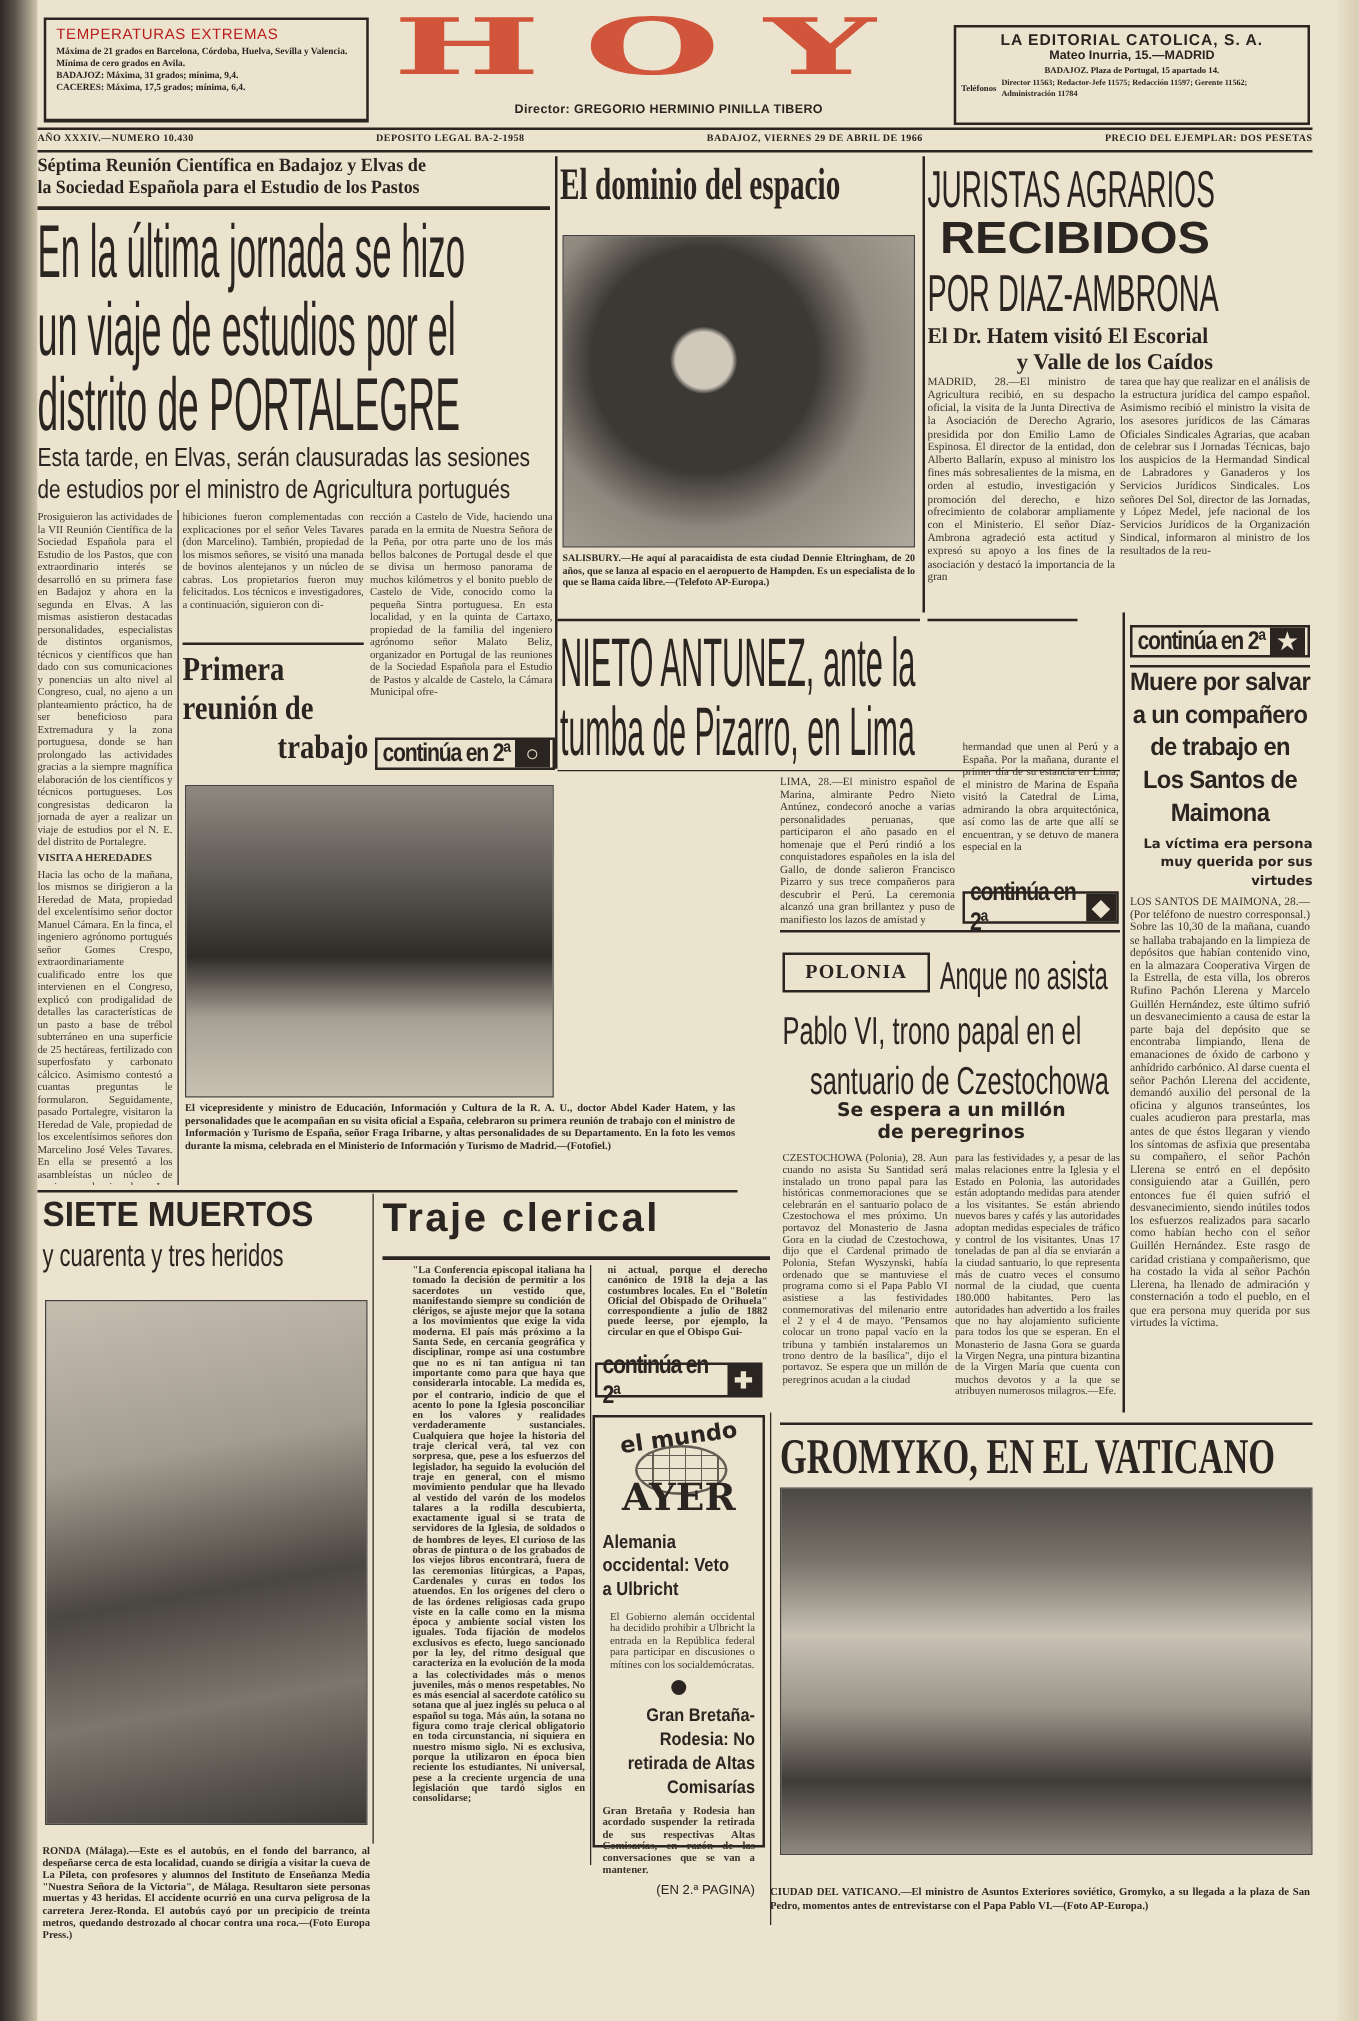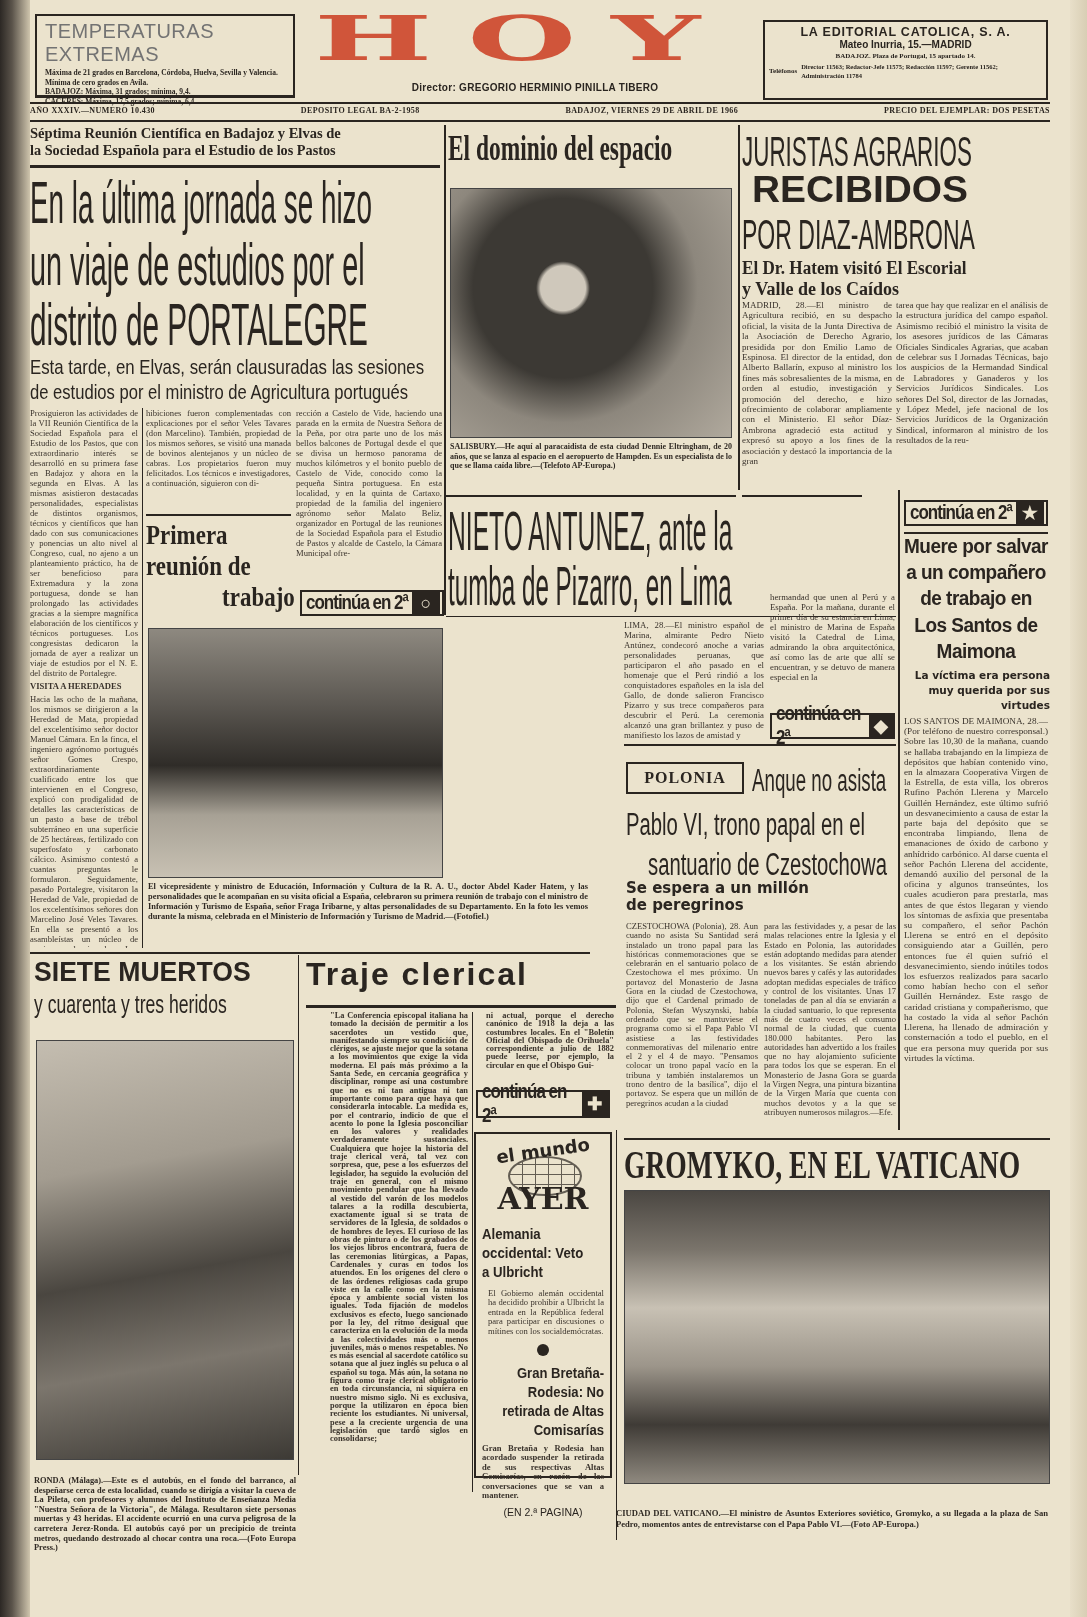--- a/index.html
+++ b/index.html
@@ -20,21 +20,21 @@
   .cont .ico{width:28px;height:100%;background:#2a2520;color:#ebe3cd;display:flex;align-items:center;justify-content:center;font-size:18px}
   .boxed{position:absolute;border:2px solid #2a2520}
 </style>
 </head>
 <body>
 
 <div class="binding"></div>
 <div class="page">
 
   <div class="boxed" style="left:5px;top:14px;width:260px;height:84px;border-width:2px 2px 3px 2px;padding:4px 8px">
-    <div style="font-family:'Liberation Sans',sans-serif;font-size:20px;letter-spacing:0.5px;color:#737373">TEMPERATURAS EXTREMAS</div>
+    <div style="font-family:'Liberation Sans',sans-serif;font-size:12px;letter-spacing:0.5px;color:#b91c1c">TEMPERATURAS EXTREMAS</div>
     <div style="font-size:7.5px;line-height:9.5px;font-weight:bold;margin-top:2px">Máxima de 21 grados en Barcelona, Córdoba, Huelva, Sevilla y Valencia. Mínima de cero grados en Avila.</div>
     <div style="font-size:7.5px;line-height:10px;font-weight:bold">BADAJOZ: Máxima, 31 grados; mínima, 9,4.</div>
     <div style="font-size:7.5px;line-height:10px;font-weight:bold">CACERES: Máxima, 17,5 grados; mínima, 6,4.</div>
   </div>
 
   <div class="abs" style="left:270px;top:6px;width:450px;height:80px;text-align:center;font-family:'DejaVu Serif',serif;font-weight:bold;font-size:78px;line-height:80px;letter-spacing:22px;color:#d0553a;transform:scaleX(1.6) scaleY(0.8);transform-origin:center top">HOY</div>
   <div class="abs" style="left:340px;top:82px;width:330px;font-family:'Liberation Sans',sans-serif;font-weight:bold;font-size:10px;text-align:center;letter-spacing:0.3px">Director: GREGORIO HERMINIO PINILLA TIBERO</div>
 
   <div class="boxed" style="left:733px;top:20px;width:285px;height:80px;text-align:center;padding:3px 4px">
     <div style="font-family:'Liberation Sans',sans-serif;font-weight:bold;font-size:12.5px;letter-spacing:0.8px">LA EDITORIAL CATOLICA, S. A.</div>
@@ -93,21 +93,21 @@
   <div class="cond" style="position:absolute;left:418px;top:128px;font-family:'Liberation Serif',serif;font-size:30px;transform:scaleX(0.78) scaleY(1.2)">El dominio del espacio</div>
   <div class="photo" style="left:420px;top:188px;width:282px;height:250px;background:radial-gradient(circle at 40% 40%,#cfc8bb 0 10%,#3c3934 12% 40%,#8d877d 60%,#b0a99d 100%)"></div>
   <div class="abs caption" style="left:420px;top:442px;width:282px;font-size:8px;line-height:9.6px">SALISBURY.—He aquí al paracaidista de esta ciudad Dennie Eltringham, de 20 años, que se lanza al espacio en el aeropuerto de Hampden. Es un especialista de lo que se llama caída libre.—(Telefoto AP-Europa.)</div>
 
   <div class="vrule" style="left:708px;top:125px;height:365px"></div>
   <div class="abs" style="left:712px;top:128px;width:308px">
     <div class="cond" style="font-weight:normal;font-size:32px;transform:scaleX(0.7) scaleY(1.3)">JURISTAS AGRARIOS</div>
     <div class="cond" style="font-size:36px;margin-top:4px;margin-left:10px;transform:scaleX(1.08)">RECIBIDOS</div>
     <div class="cond" style="font-weight:normal;font-size:32px;margin-top:0;transform:scaleX(0.72) scaleY(1.3)">POR DIAZ-AMBRONA</div>
     <div class="cond" style="font-family:'Liberation Serif',serif;font-size:18px;margin-top:10px;transform:scaleX(0.95)">El Dr. Hatem visitó El Escorial</div>
-    <div class="cond" style="font-family:'Liberation Serif',serif;font-size:18px;text-align:left;width:300px">y Valle de los Caídos</div>
+    <div class="cond" style="font-family:'Liberation Serif',serif;font-size:18px;text-align:center;width:300px">y Valle de los Caídos</div>
   </div>
   <div class="abs body-text" style="left:712px;top:300px;width:150px;font-size:9px;line-height:10.4px">MADRID, 28.—El ministro de Agricultura recibió, en su despacho oficial, la visita de la Junta Directiva de la Asociación de Derecho Agrario, presidida por don Emilio Lamo de Espinosa. El director de la entidad, don Alberto Ballarín, expuso al ministro los fines más sobresalientes de la misma, en orden al estudio, investigación y promoción del derecho, e hizo ofrecimiento de colaborar ampliamente con el Ministerio. El señor Díaz-Ambrona agradeció esta actitud y expresó su apoyo a los fines de la asociación y destacó la importancia de la gran</div>
   <div class="abs body-text" style="left:866px;top:300px;width:152px;font-size:9px;line-height:10.4px">tarea que hay que realizar en el análisis de la estructura jurídica del campo español. Asimismo recibió el ministro la visita de los asesores jurídicos de las Cámaras Oficiales Sindicales Agrarias, que acaban de celebrar sus I Jornadas Técnicas, bajo los auspicios de la Hermandad Sindical de Labradores y Ganaderos y los Servicios Jurídicos Sindicales. Los señores Del Sol, director de las Jornadas, y López Medel, jefe nacional de los Servicios Jurídicos de la Organización Sindical, informaron al ministro de los resultados de la reu-</div>
   <div class="rule" style="left:712px;top:495px;width:120px;height:2px"></div>
 
   <div class="rule" style="left:416px;top:495px;width:290px;height:2px"></div>
   <div class="cond" style="position:absolute;left:418px;top:500px;font-weight:normal;font-size:44px;transform:scaleX(0.56) scaleY(1.25)">NIETO ANTUNEZ, ante la</div>
   <div class="cond" style="position:absolute;left:418px;top:555px;font-weight:normal;font-size:44px;transform:scaleX(0.55) scaleY(1.25)">tumba de Pizarro, en Lima</div>
   <div class="rule" style="left:416px;top:616px;width:450px;height:1px"></div>
   <div class="abs body-text" style="left:594px;top:620px;width:140px;font-size:8.8px;line-height:10px">LIMA, 28.—El ministro español de Marina, almirante Pedro Nieto Antúnez, condecoró anoche a varias personalidades peruanas, que participaron el año pasado en el homenaje que el Perú rindió a los conquistadores españoles en la isla del Gallo, de donde salieron Francisco Pizarro y sus trece compañeros para descubrir el Perú. La ceremonia alcanzó una gran brillantez y puso de manifiesto los lazos de amistad y</div>
@@ -127,21 +127,21 @@
   <div class="abs" style="left:872px;top:668px;width:148px;font-family:'DejaVu Sans',sans-serif;font-weight:bold;font-size:10.5px;line-height:15px;text-align:right">La víctima era persona muy querida por sus virtudes</div>
   <div class="abs body-text" style="left:874px;top:716px;width:144px;font-size:9.2px;line-height:10.2px">LOS SANTOS DE MAIMONA, 28.—(Por teléfono de nuestro corresponsal.) Sobre las 10,30 de la mañana, cuando se hallaba trabajando en la limpieza de depósitos que habían contenido vino, en la almazara Cooperativa Virgen de la Estrella, de esta villa, los obreros Rufino Pachón Llerena y Marcelo Guillén Hernández, este último sufrió un desvanecimiento a causa de estar la parte baja del depósito que se encontraba limpiando, llena de emanaciones de óxido de carbono y anhídrido carbónico. Al darse cuenta el señor Pachón Llerena del accidente, demandó auxilio del personal de la oficina y algunos transeúntes, los cuales acudieron para prestarla, mas antes de que éstos llegaran y viendo los síntomas de asfixia que presentaba su compañero, el señor Pachón Llerena se entró en el depósito consiguiendo atar a Guillén, pero entonces fue él quien sufrió el desvanecimiento, siendo inútiles todos los esfuerzos realizados para sacarlo como habían hecho con el señor Guillén Hernández. Este rasgo de caridad cristiana y compañerismo, que ha costado la vida al señor Pachón Llerena, ha llenado de admiración y consternación a todo el pueblo, en el que era persona muy querida por sus virtudes la víctima.</div>
 
   <div class="rule" style="left:594px;top:744px;width:272px;height:2px"></div>
   <div class="boxed" style="left:596px;top:762px;width:118px;height:32px;display:flex;align-items:center;justify-content:center">
     <span style="font-family:'Liberation Serif',serif;font-weight:bold;font-size:16px;letter-spacing:1px">POLONIA</span>
   </div>
   <div class="cond" style="position:absolute;left:722px;top:762px;font-weight:normal;font-size:26px;transform:scaleX(0.72) scaleY(1.2)">Anque no asista</div>
   <div class="cond" style="position:absolute;left:596px;top:806px;font-weight:normal;font-size:26px;transform:scaleX(0.78) scaleY(1.2)">Pablo VI, trono papal en el</div>
   <div class="cond" style="position:absolute;left:618px;top:846px;font-weight:normal;font-size:26px;transform:scaleX(0.78) scaleY(1.2)">santuario de Czestochowa</div>
-  <div class="abs" style="left:596px;top:880px;width:270px;font-family:'DejaVu Sans',sans-serif;font-weight:bold;font-size:15px;line-height:17px">
+  <div class="abs" style="left:596px;top:880px;width:270px;text-align:center;font-family:'DejaVu Sans',sans-serif;font-weight:bold;font-size:15px;line-height:17px">
     <div>Se espera a un millón</div>
     <div>de peregrinos</div>
   </div>
   <div class="abs body-text" style="left:596px;top:922px;width:132px;font-size:8.6px;line-height:9.3px">CZESTOCHOWA (Polonia), 28. Aun cuando no asista Su Santidad será instalado un trono papal para las históricas conmemoraciones que se celebrarán en el santuario polaco de Czestochowa el mes próximo. Un portavoz del Monasterio de Jasna Gora en la ciudad de Czestochowa, dijo que el Cardenal primado de Polonia, Stefan Wyszynski, había ordenado que se mantuviese el programa como si el Papa Pablo VI asistiese a las festividades conmemorativas del milenario entre el 2 y el 4 de mayo. "Pensamos colocar un trono papal vacío en la tribuna y también instalaremos un trono dentro de la basílica", dijo el portavoz. Se espera que un millón de peregrinos acudan a la ciudad</div>
   <div class="abs body-text" style="left:734px;top:922px;width:132px;font-size:8.6px;line-height:9.3px">para las festividades y, a pesar de las malas relaciones entre la Iglesia y el Estado en Polonia, las autoridades están adoptando medidas para atender a los visitantes. Se están abriendo nuevos bares y cafés y las autoridades adoptan medidas especiales de tráfico y control de los visitantes. Unas 17 toneladas de pan al día se enviarán a la ciudad santuario, lo que representa más de cuatro veces el consumo normal de la ciudad, que cuenta 180.000 habitantes. Pero las autoridades han advertido a los frailes que no hay alojamiento suficiente para todos los que se esperan. En el Monasterio de Jasna Gora se guarda la Virgen Negra, una pintura bizantina de la Virgen María que cuenta con muchos devotos y a la que se atribuyen numerosos milagros.—Efe.</div>
 
   <div class="rule" style="left:0;top:952px;width:560px;height:2px"></div>
   <div class="cond" style="position:absolute;left:4px;top:956px;font-size:28px;transform:scaleX(0.95)">SIETE MUERTOS</div>
   <div class="cond" style="position:absolute;left:4px;top:990px;font-weight:normal;font-size:22px;transform:scaleX(0.8) scaleY(1.15)">y cuarenta y tres heridos</div>
   <div class="photo" style="left:6px;top:1040px;width:258px;height:420px;background:linear-gradient(170deg,#c4bdb0 0%,#a39c90 30%,#4a4640 55%,#7c766d 75%,#3d3a35 100%)"></div>
@@ -162,21 +162,21 @@
     <div style="position:relative;height:78px;text-align:center">
       <div style="position:absolute;left:26px;top:16px;width:74px;height:40px;border:2px solid #2a2520;border-radius:50%;background:repeating-linear-gradient(90deg,transparent 0 12px,#2a2520 12px 13px),repeating-linear-gradient(0deg,transparent 0 9px,#2a2520 9px 10px);opacity:0.7"></div>
       <div style="position:relative;font-family:'DejaVu Sans',sans-serif;font-weight:bold;font-size:18px;transform:rotate(-8deg);margin-top:2px">el mundo</div>
       <div style="position:relative;font-family:'DejaVu Serif',serif;font-weight:bold;font-size:30px;line-height:32px;margin-top:22px">AYER</div>
     </div>
     <div style="font-family:'Liberation Sans',sans-serif;font-weight:bold;font-size:15px;line-height:19px;transform:scaleX(0.88);transform-origin:left;margin-top:6px">Alemania occidental: Veto a Ulbricht</div>
     <div class="body-text" style="font-size:8.6px;line-height:9.4px;margin-top:8px;padding-left:6px">El Gobierno alemán occidental ha decidido prohibir a Ulbricht la entrada en la República federal para participar en discusiones o mítines con los socialdemócratas.</div>
     <div style="width:12px;height:12px;border-radius:50%;background:#2a2520;margin:8px auto"></div>
     <div style="font-family:'Liberation Sans',sans-serif;font-weight:bold;font-size:14.5px;line-height:19px;text-align:right;transform:scaleX(0.9);transform-origin:right">Gran Bretaña-Rodesia: No retirada de Altas Comisarías</div>
     <div class="body-text" style="font-size:8.6px;line-height:9.4px;margin-top:4px;font-weight:bold">Gran Bretaña y Rodesia han acordado suspender la retirada de sus respectivas Altas Comisarías, en razón de las conversaciones que se van a mantener.</div>
-    <div style="font-family:'Liberation Sans',sans-serif;font-size:10.5px;text-align:center;margin-top:6px">(EN 2.ª PAGINA)</div>
+    <div style="font-family:'Liberation Sans',sans-serif;font-size:10.5px;text-align:right;margin-top:6px">(EN 2.ª PAGINA)</div>
   </div>
 
   <div class="vrule" style="left:586px;top:1130px;height:410px;width:1px"></div>
   <div class="rule" style="left:594px;top:1138px;width:426px;height:2px"></div>
   <div class="cond" style="position:absolute;left:594px;top:1142px;font-family:'Liberation Serif',serif;font-size:32px;transform:scaleX(0.86) scaleY(1.25)">GROMYKO, EN EL VATICANO</div>
   <div class="photo" style="left:594px;top:1190px;width:426px;height:294px;background:linear-gradient(180deg,#4b4742 0%,#7a746b 20%,#c8c1b4 40%,#9c958a 60%,#3f3b36 80%,#8f897f 100%)"></div>
   <div class="abs caption" style="left:586px;top:1508px;width:432px;font-size:8.6px;line-height:10.5px">CIUDAD DEL VATICANO.—El ministro de Asuntos Exteriores soviético, Gromyko, a su llegada a la plaza de San Pedro, momentos antes de entrevistarse con el Papa Pablo VI.—(Foto AP-Europa.)</div>
 
 </div>
 <div class="rightedge"></div>

